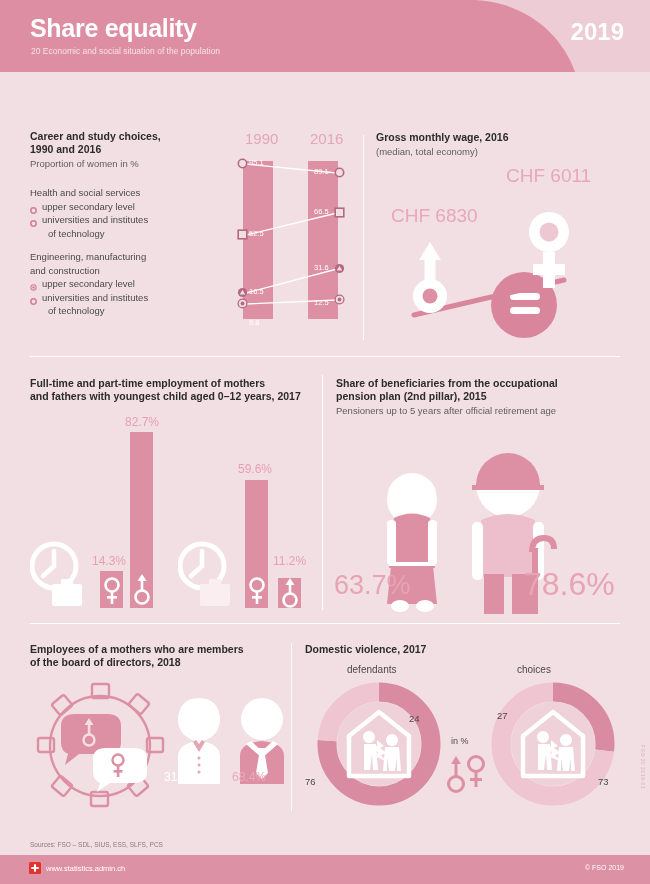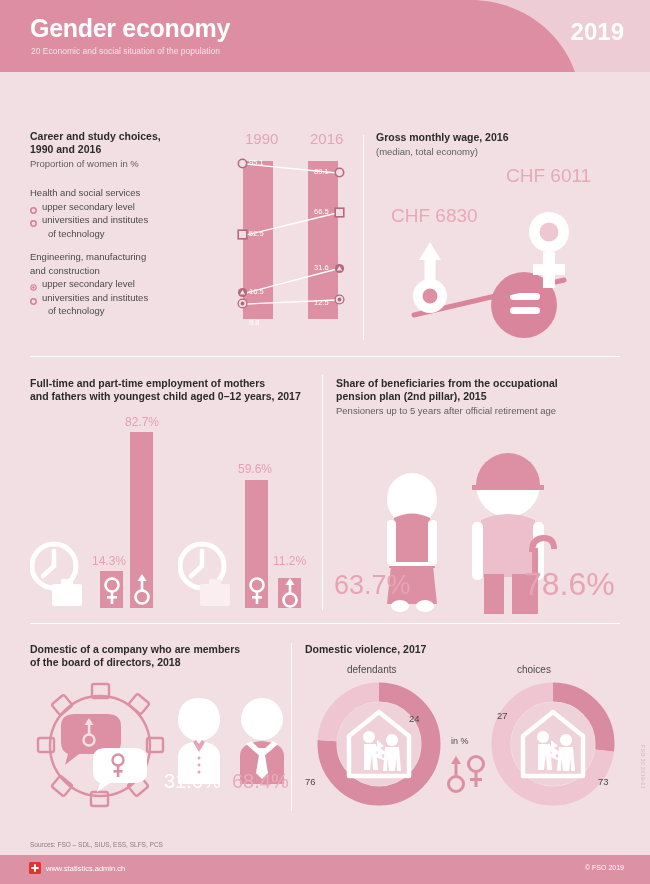--- a/index.html
+++ b/index.html
@@ -51,21 +51,21 @@
   .chf { position: absolute; font-size: 19px; color: #e8a8b8; }
 
   
   .bar2 { position: absolute; background: #dd8fa3; }
   .pct { position: absolute; font-size: 12px; color: #e79fb2; }
 
   
   .bigpct { position: absolute; font-size: 27px; color: #e7a4b4; }
 
   
-  .boardpct { position: absolute; font-size: 20px; }
+  .boardpct { position: absolute; font-size: 12px; }
 
   
   .donut-label { position: absolute; font-size: 9.5px; color: #4a4a4a; }
   .donut-cap { position: absolute; font-size: 10px; color: #4a4a4a; }
   .inpct { position: absolute; font-size: 9px; color: #4a4a4a; }
 
   
   .sources { position: absolute; left: 30px; top: 841px; font-size: 6.5px; color: #8a7a7e; }
   .footbar {
     position: absolute; left: 0; top: 855px; width: 650px; height: 29px;
@@ -84,21 +84,21 @@
 </head>
 <body>
 
 <div class="page">
 
   <div class="header">
     <svg class="header-shape" viewBox="0 0 650 72" preserveAspectRatio="none">
       <rect x="0" y="0" width="650" height="72" fill="#edccd5"></rect>
       <path d="M0,0 L470,0 C520,0 560,30 575,72 L0,72 Z" fill="#dd8ea2"></path>
     </svg>
-    <div class="header-title">Gender economy</div>
+    <div class="header-title">Share equality</div>
     <div class="header-sub">20 Economic and social situation of the population</div>
     <div class="header-year">2019</div>
   </div>
 
   <div style="position:absolute;left:30px;top:130px;width:175px;">
     <div class="h-title">Career and study choices,</div>
     <div class="h-title">1990 and 2016</div>
     <div class="h-sub" style="margin-top:1px;">Proportion of women in %</div>
 
     <div style="margin-top:16px;">
@@ -327,21 +327,21 @@
         <path d="M196 112 q0 -14 12 -14 q10 0 10 11" fill="none" stroke="#dd8fa3" stroke-width="6"></path>
       </g>
     </svg>
     <div class="bigpct" style="left:-2px;top:130px;">63.7%</div>
     <div class="bigpct" style="left:188px;top:126px;font-size:32px;">78.6%</div>
   </div>
 
   <div class="divider" style="left:30px;top:623px;width:590px;"></div>
 
   <div style="position:absolute;left:30px;top:643px;width:265px;">
-    <div class="h-title">Domestic of a company who are members</div>
+    <div class="h-title">Employees of a mothers who are members</div>
     <div class="h-title">of the board of directors, 2018</div>
   </div>
 
   <div style="position:absolute;left:30px;top:678px;width:265px;height:130px;">
     <svg style="position:absolute;left:5px;top:0px;" width="130" height="130" viewBox="0 0 130 130">
       <circle cx="65" cy="68" r="50" fill="none" stroke="#dd8fa3" stroke-width="2.4"></circle>
       <g stroke="#dd8fa3" stroke-width="2.4" fill="none">
         <rect x="57" y="6" width="17" height="14" rx="2"></rect>
         <rect x="96" y="19" width="16" height="14" rx="2" transform="rotate(40 104 26)"></rect>
         <rect x="112" y="60" width="16" height="14" rx="2"></rect>

